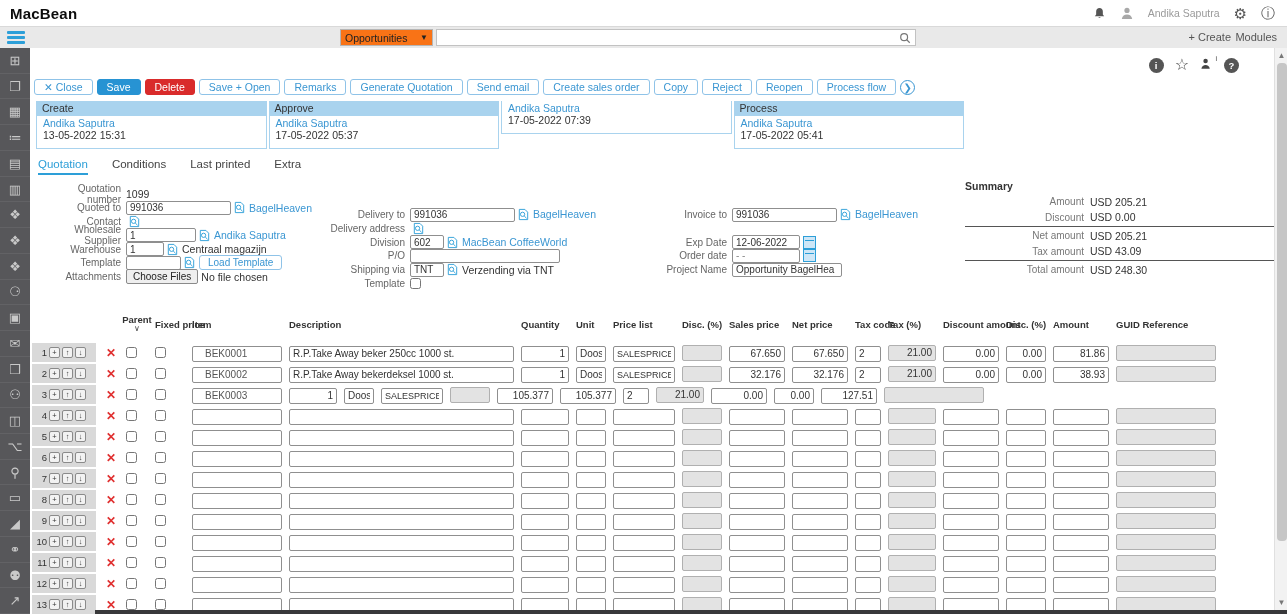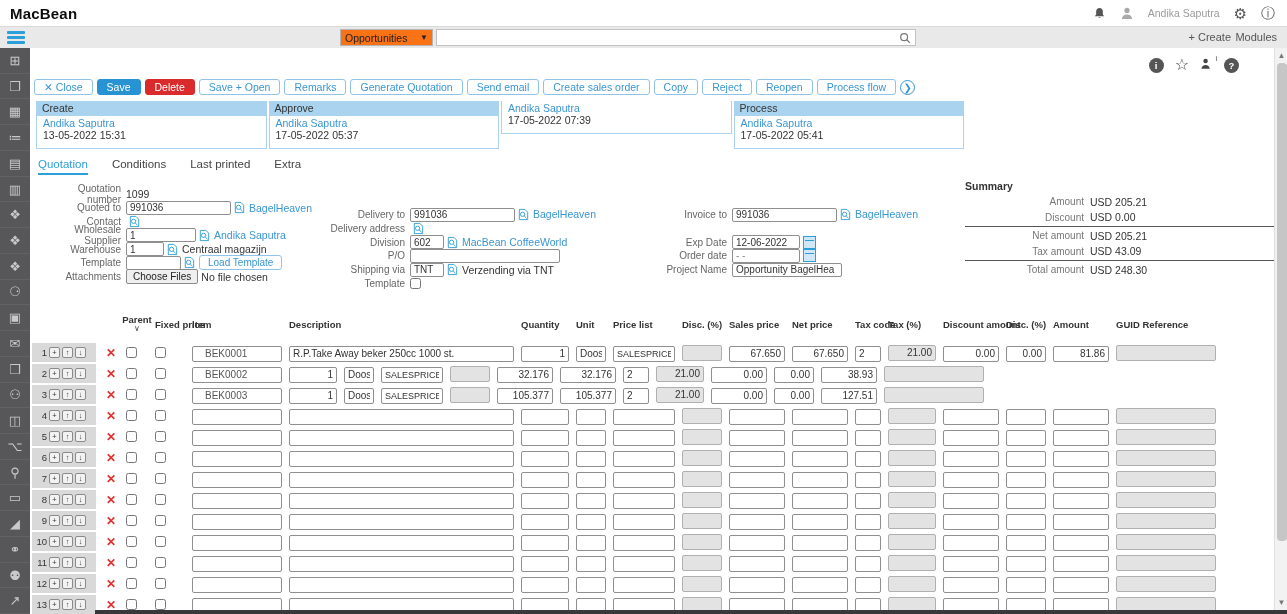--- a/index.html
+++ b/index.html
@@ -520,20 +520,21 @@
       <span class="mini">↓</span>
     </span>
     <span class="c-del delx">✕</span>
     <span class="c-parent cbwrap">
             <input type="checkbox" style="">
           </span>
     <span class="c-fixed cbwrap">
             <input type="checkbox" style="">
           </span>
     <span class="c-item"><input class="cell-input item-in" value="BEK0002" style=""></span>
+    <span class="c-desc"><input class="cell-input" value="R.P.Take Away bekerdeksel 1000 st." style=""></span>
     <span class="c-qty"><input class="cell-input num" value="1" style=""></span>
     <span class="c-unit"><input class="cell-input" value="Doos" style=""></span>
     <span class="c-plist"><input class="cell-input plist-in" value="SALESPRICE" style=""></span>
     <span class="c-disc1">
             <span class="ro"></span>
           </span>
     <span class="c-sales"><input class="cell-input num" value="32.176" style=""></span>
     <span class="c-net"><input class="cell-input num" value="32.176" style=""></span>
     <span class="c-taxc"><input class="cell-input" value="2" style=""></span>
     <span class="c-tax">

